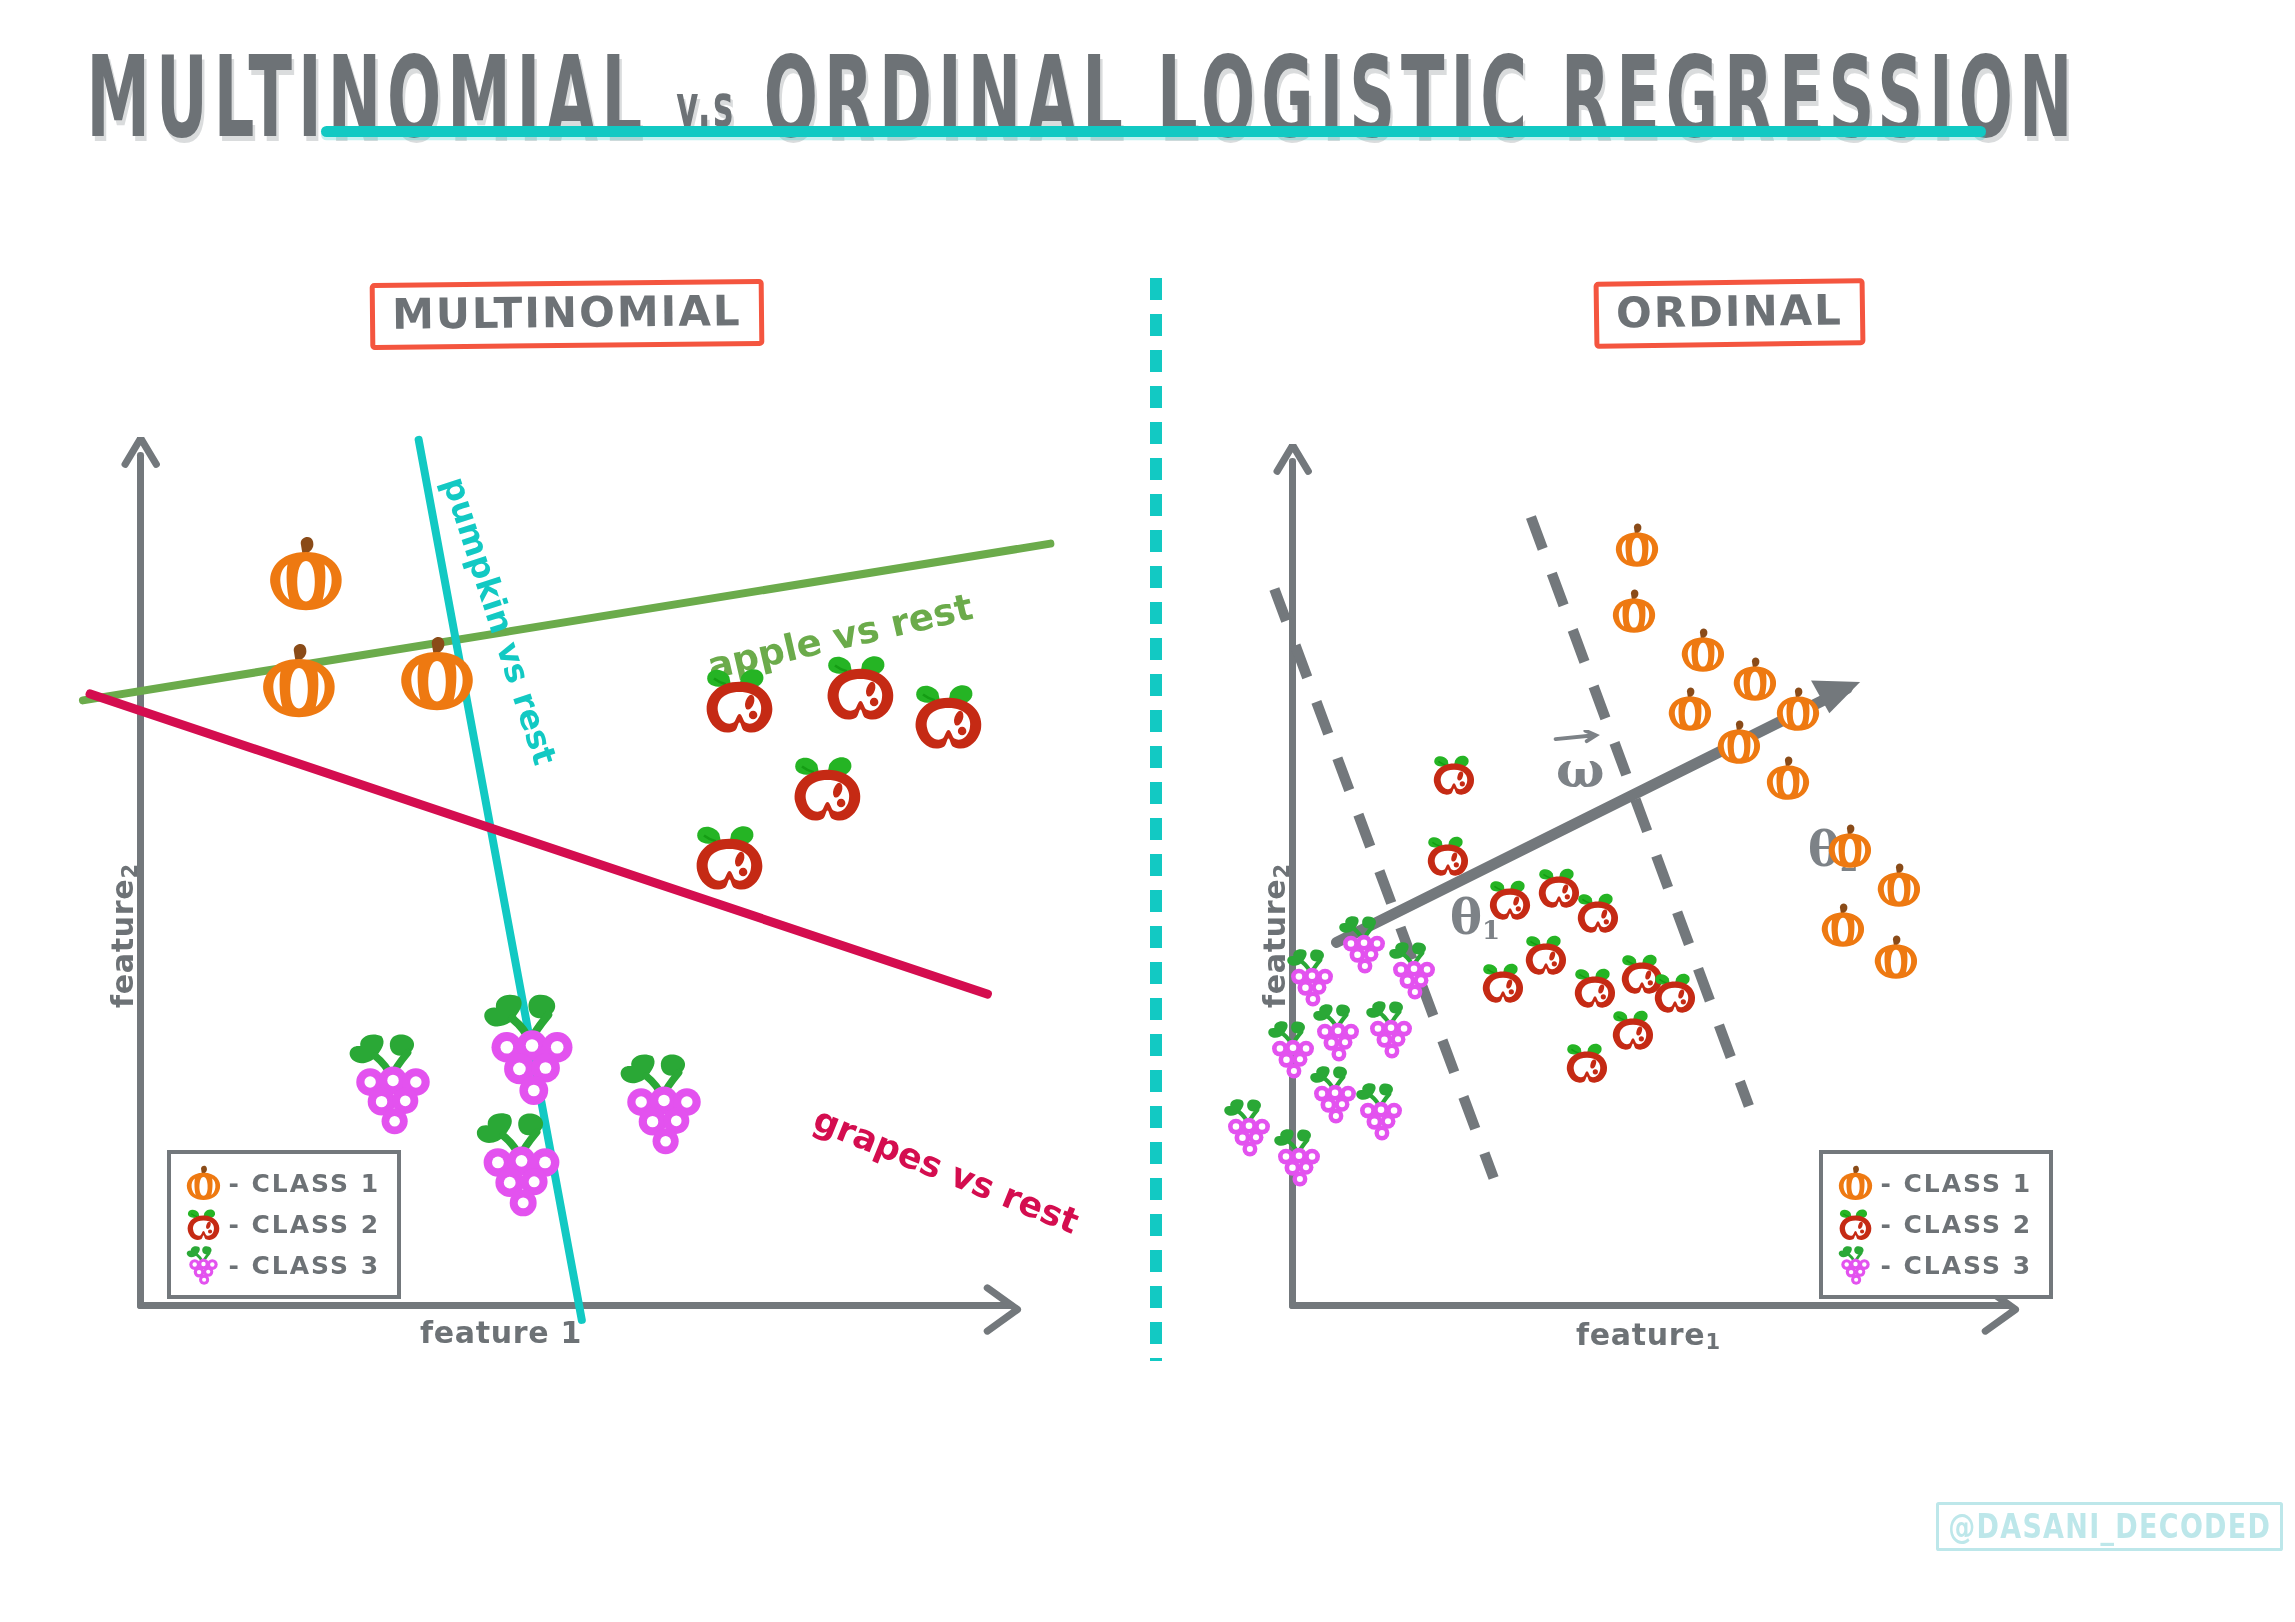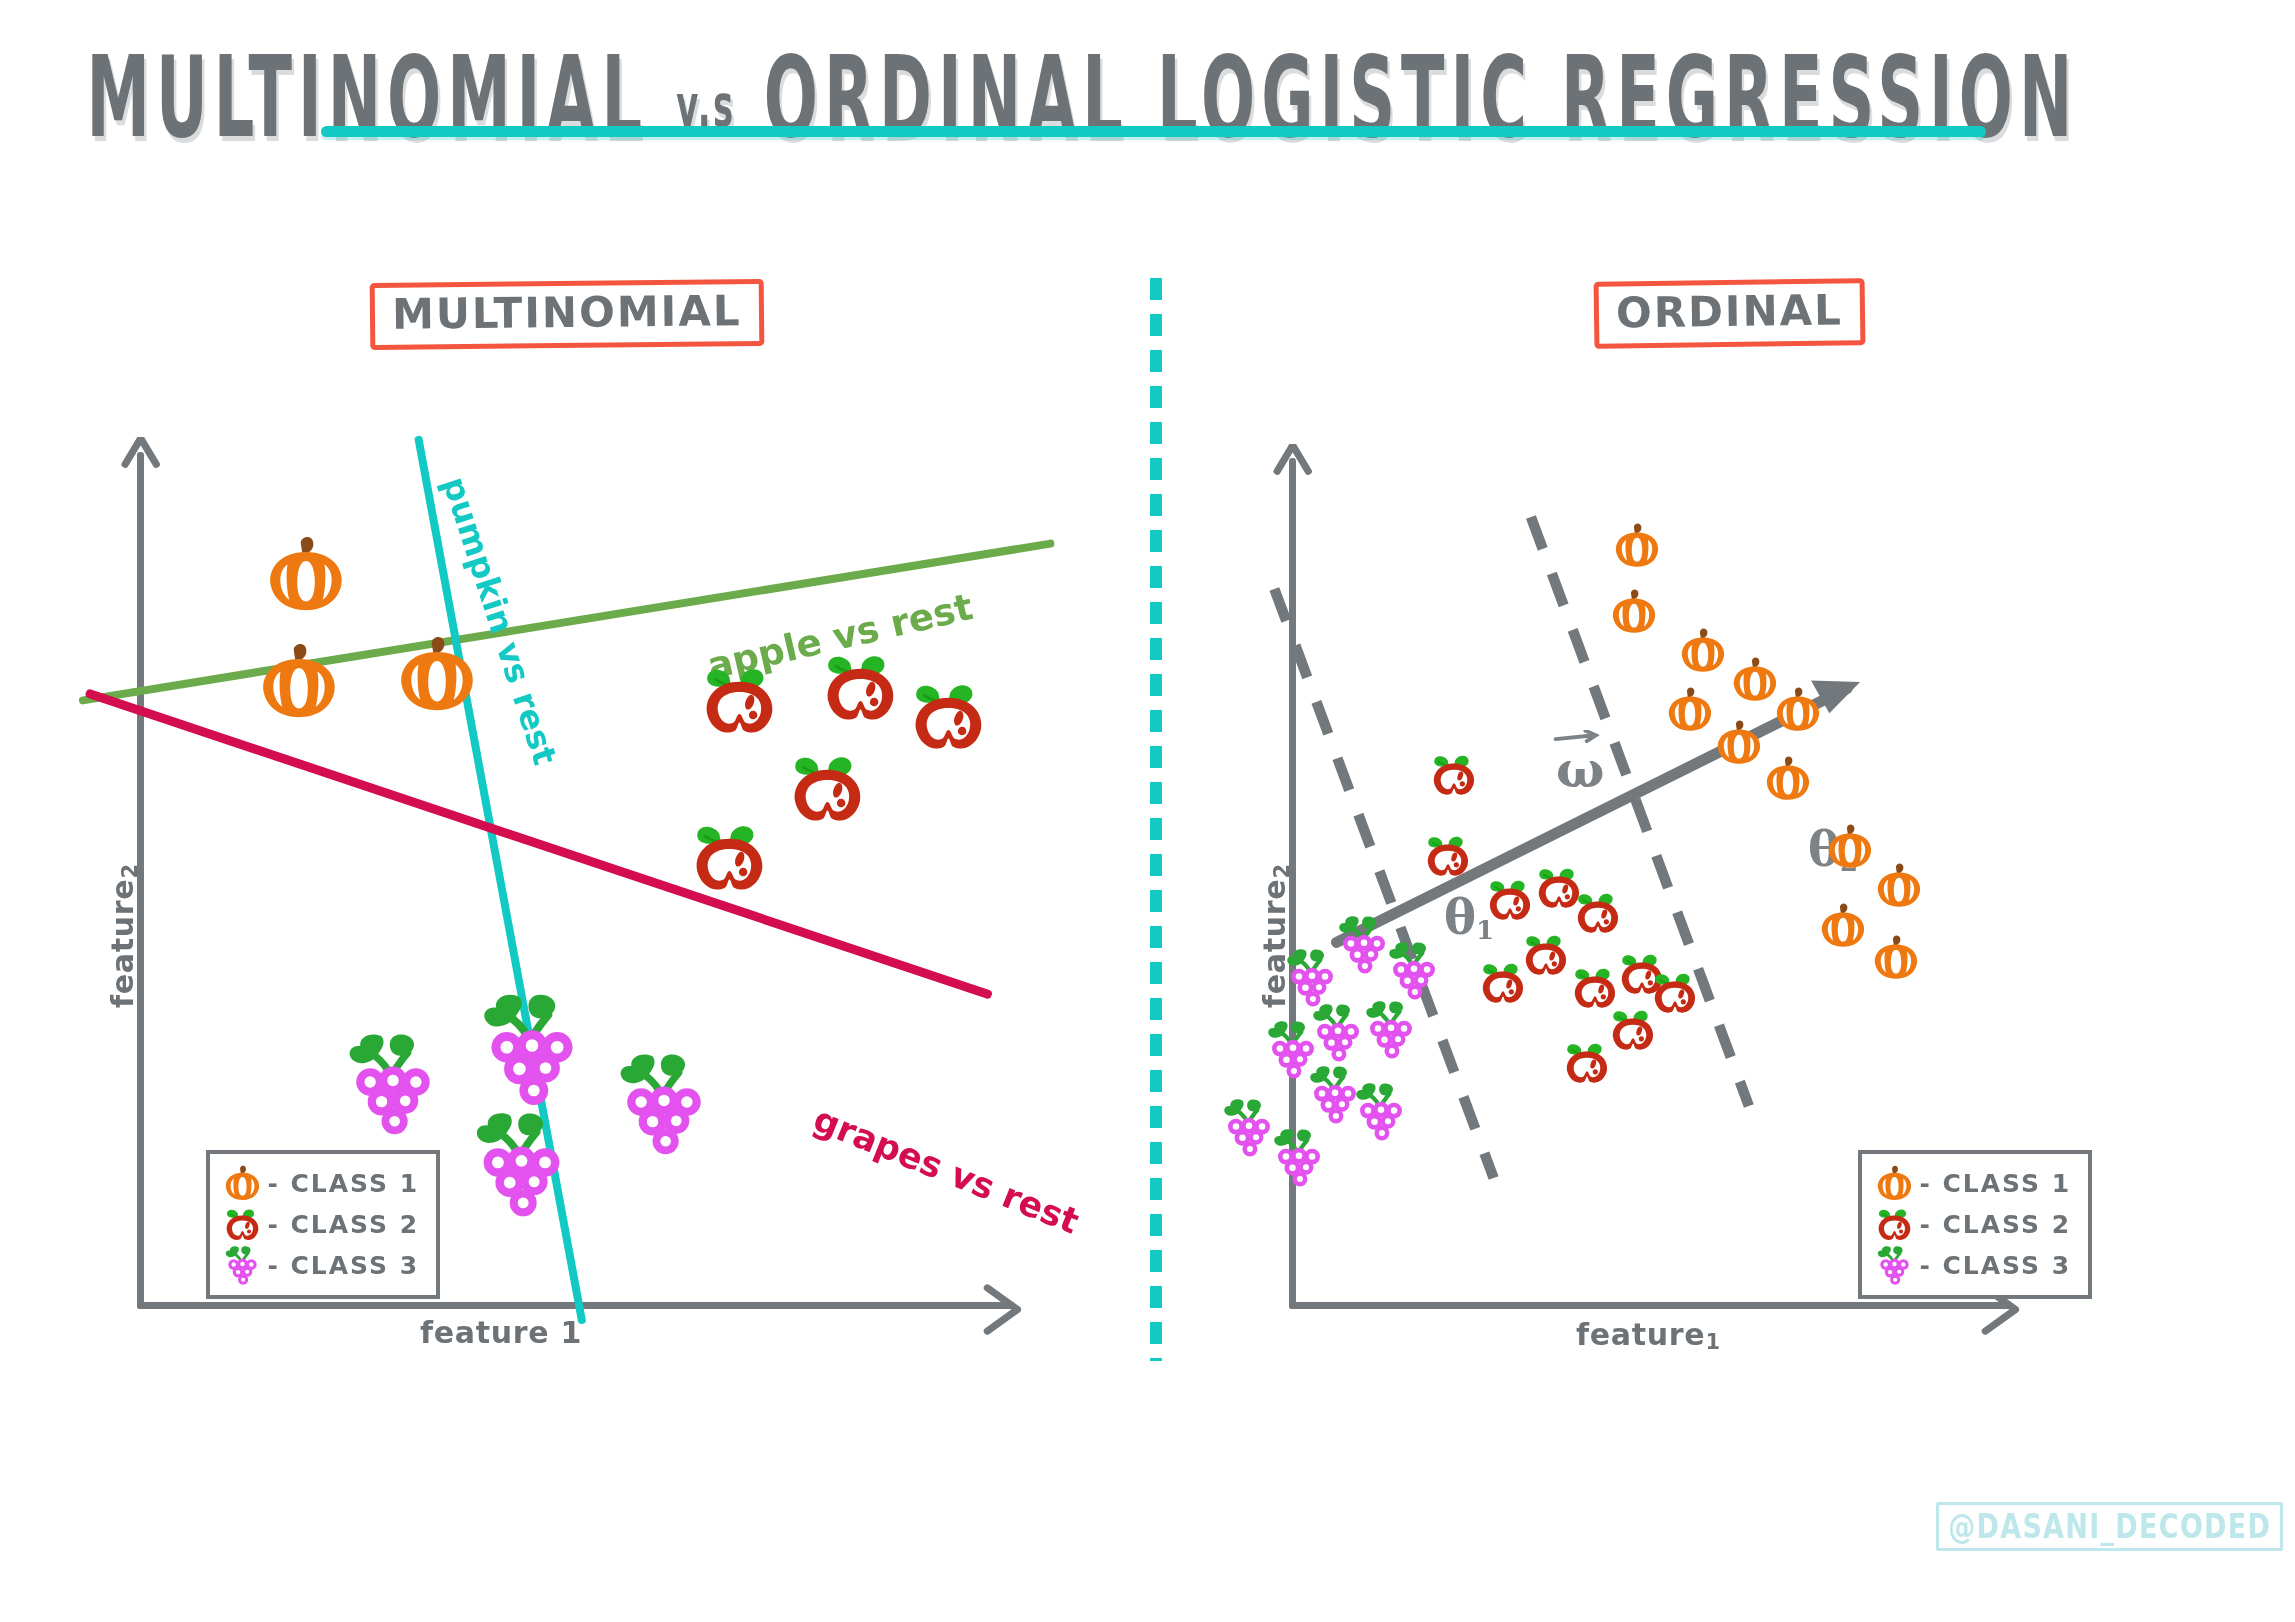--- a/index.html
+++ b/index.html
@@ -43,21 +43,21 @@
   .xlabel{font-size:30px;letter-spacing:0.7px;white-space:nowrap;margin-left:37px;}
   .sub{font-size:21px;vertical-align:-3.9px;}
 
   
   .bline{position:absolute;transform-origin:left center;border-radius:3.9px;}
   .bline-label{position:absolute;transform-origin:left bottom;white-space:nowrap;
       font-weight:700;font-family:"DejaVu Sans","Liberation Sans",sans-serif;}
 
   
   .legend{position:absolute;border:4.6px solid #73787c;background:#fff;
-      padding:9.2px 17px 9.2px 10.5px;margin-left:39px;}
+      padding:9.2px 17px 9.2px 10.5px;}
   .legend-row{display:flex;align-items:center;height:41px;}
   .legend-row .glyph{width:43px;height:41px;flex:0 0 43px;}
   .legend-row .txt{font-size:25px;font-weight:700;color:#6d7276;letter-spacing:2px;
       margin-left:3.9px;white-space:nowrap;
       font-family:"DejaVu Sans","Liberation Sans",sans-serif;}
 
   
   .fruit{position:absolute;}
   .greek{position:absolute;color:#7d8287;font-weight:700;
       font-family:"DejaVu Serif","Liberation Serif",serif;white-space:nowrap;}
@@ -252,21 +252,21 @@
     <path d="M1085 1042 L1010 1040 L1038 1090 Z" fill="#73787c"></path>
   </svg>
 
   <div class="greek" style="left:406px;top:739px;font-size:51px;">
     <span>ω</span>
     <svg style="position:absolute;left:-2.6px;top:-9.2px;" width="48" height="15.7" viewBox="0 0 74 24">
       <path d="M4 14 L64 8 M50 1 L66 8 L52 17" stroke="#7d8287" stroke-width="6" fill="none" stroke-linecap="round"></path>
     </svg>
   </div>
 
-  <div class="greek" style="left:294px;top:889px;font-size:48px;">
+  <div class="greek" style="left:300px;top:889px;font-size:48px;">
     <span>θ</span><span style="font-size:26px;vertical-align:-5.2px;">1</span>
   </div>
   <div class="greek" style="left:658px;top:821px;font-size:48px;">
     <span>θ</span><span style="font-size:26px;vertical-align:-5.2px;">2</span>
   </div>
 
   <svg class="fruit" style="left:134px;top:946px;" width="56" height="64" viewBox="0 0 120 130">
       <use href="#ico-grapes"></use>
     </svg>
   <svg class="fruit" style="left:186px;top:913px;" width="56" height="64" viewBox="0 0 120 130">

